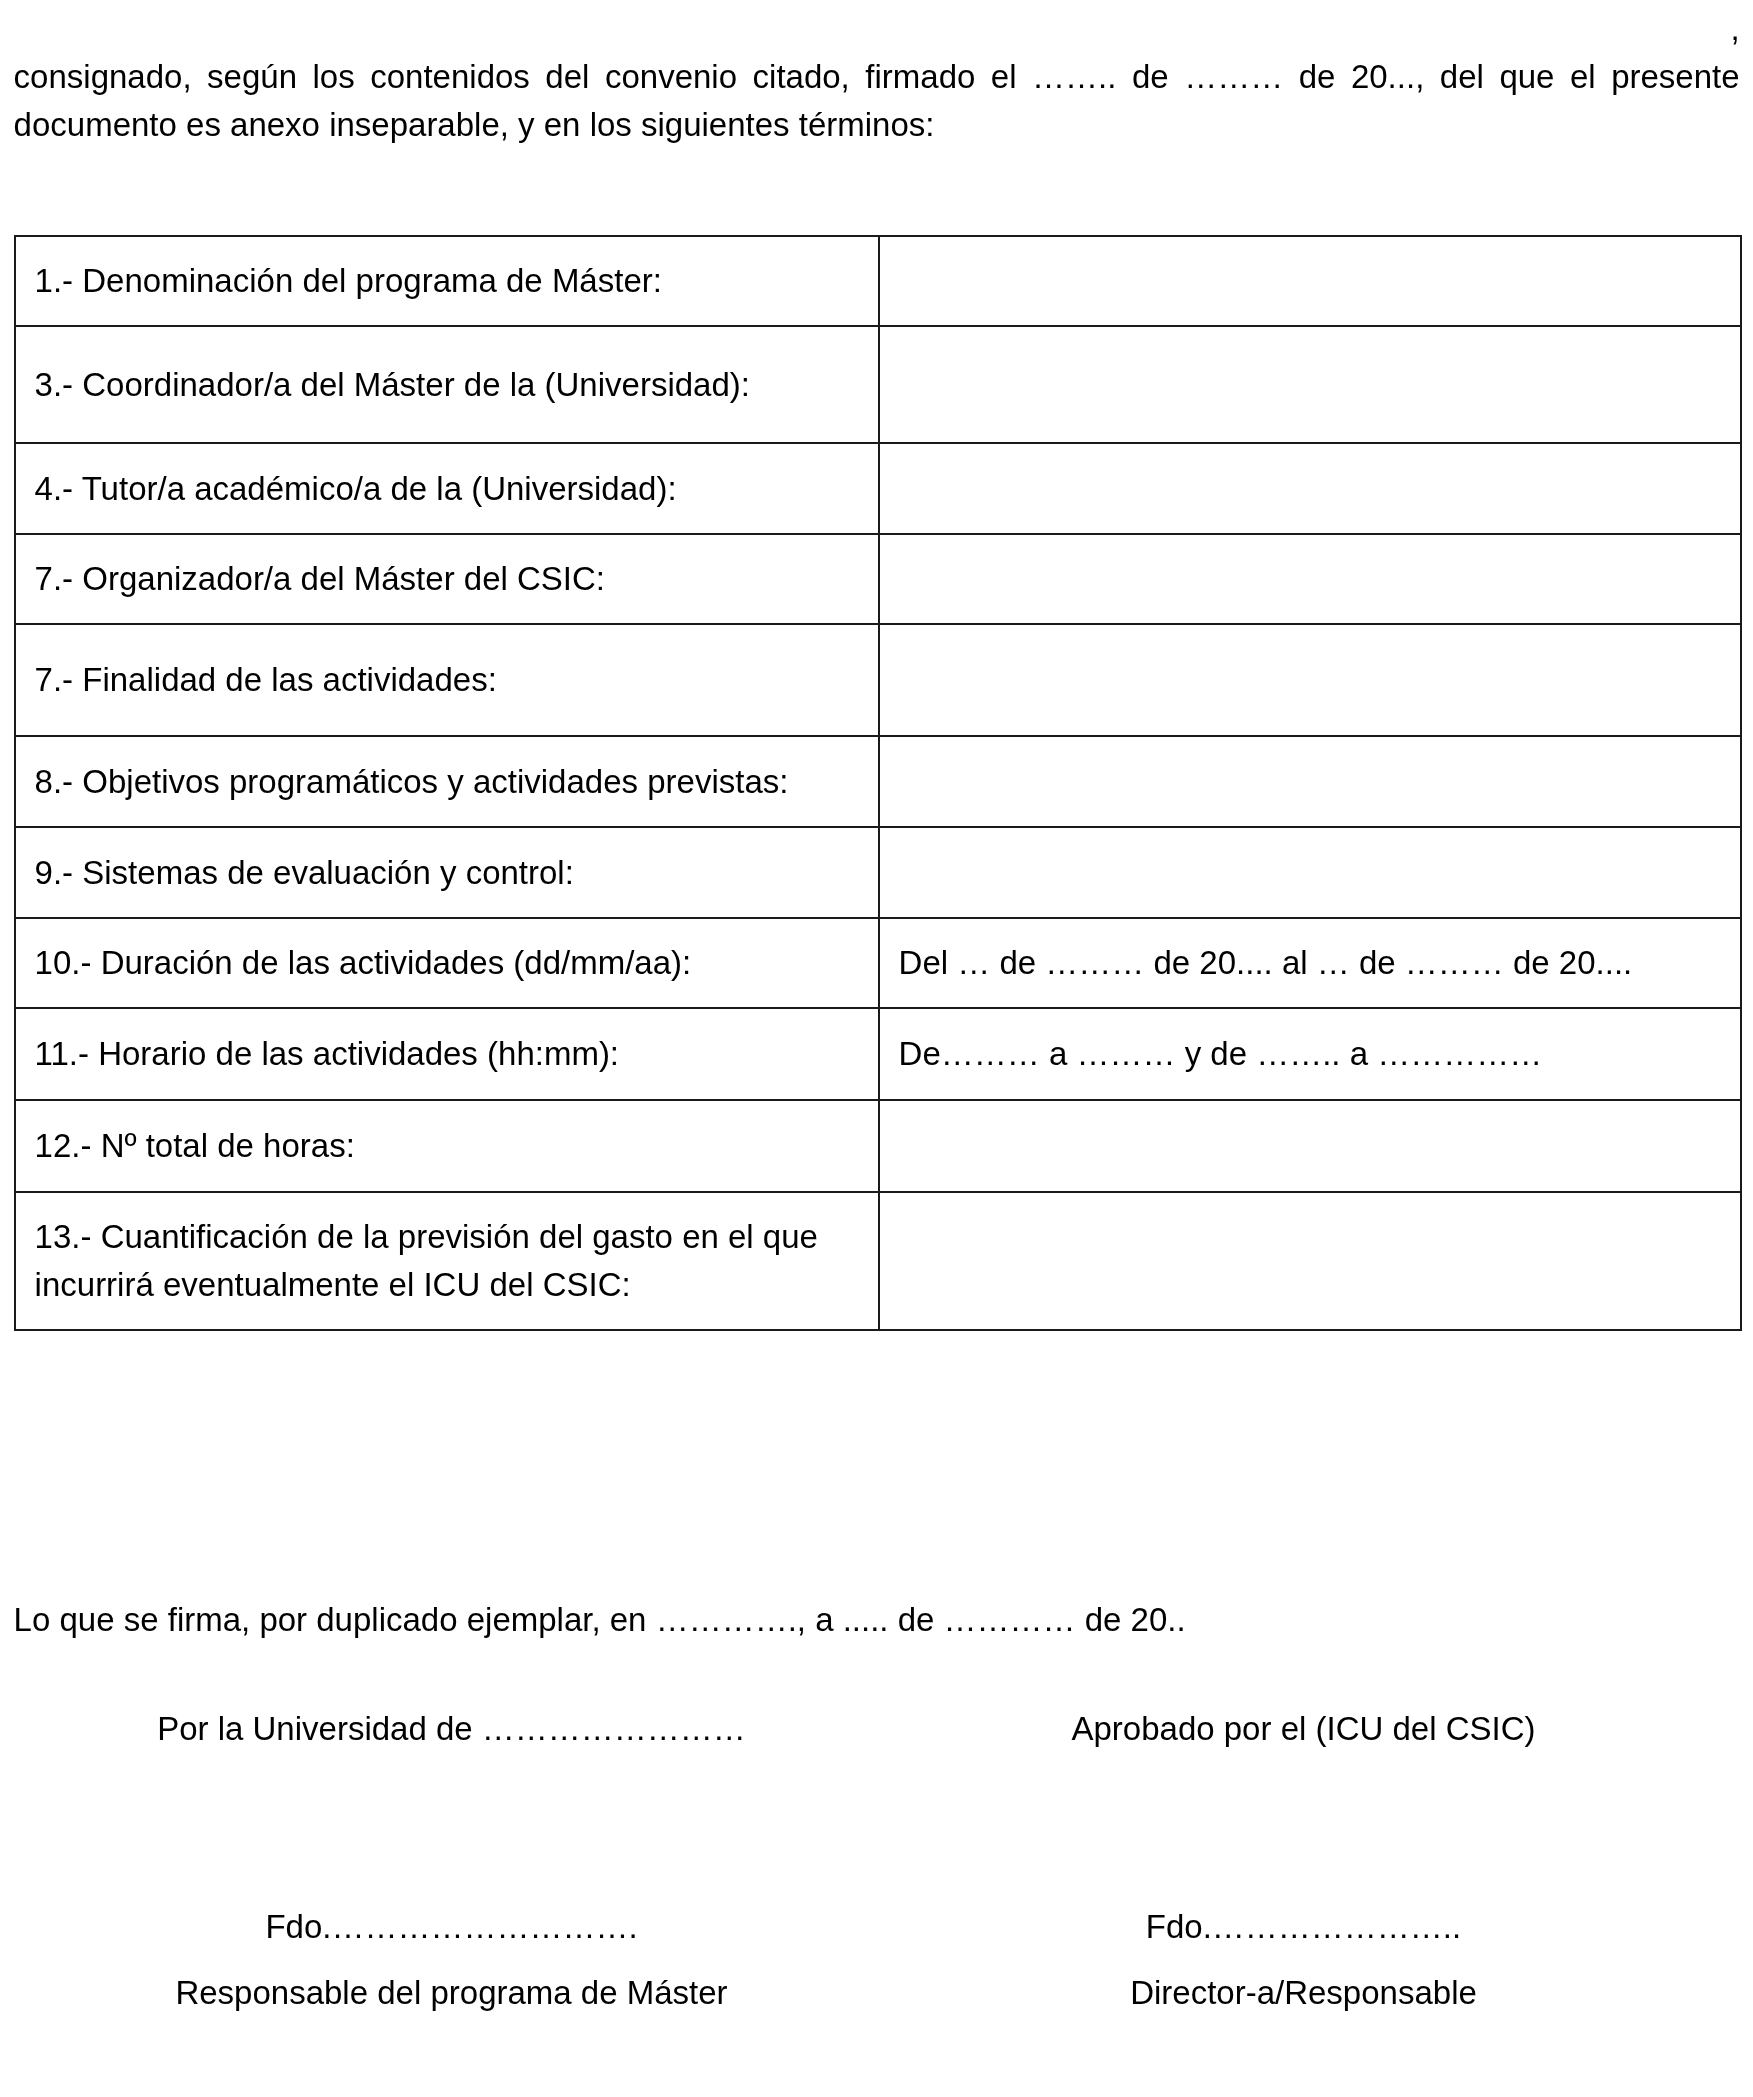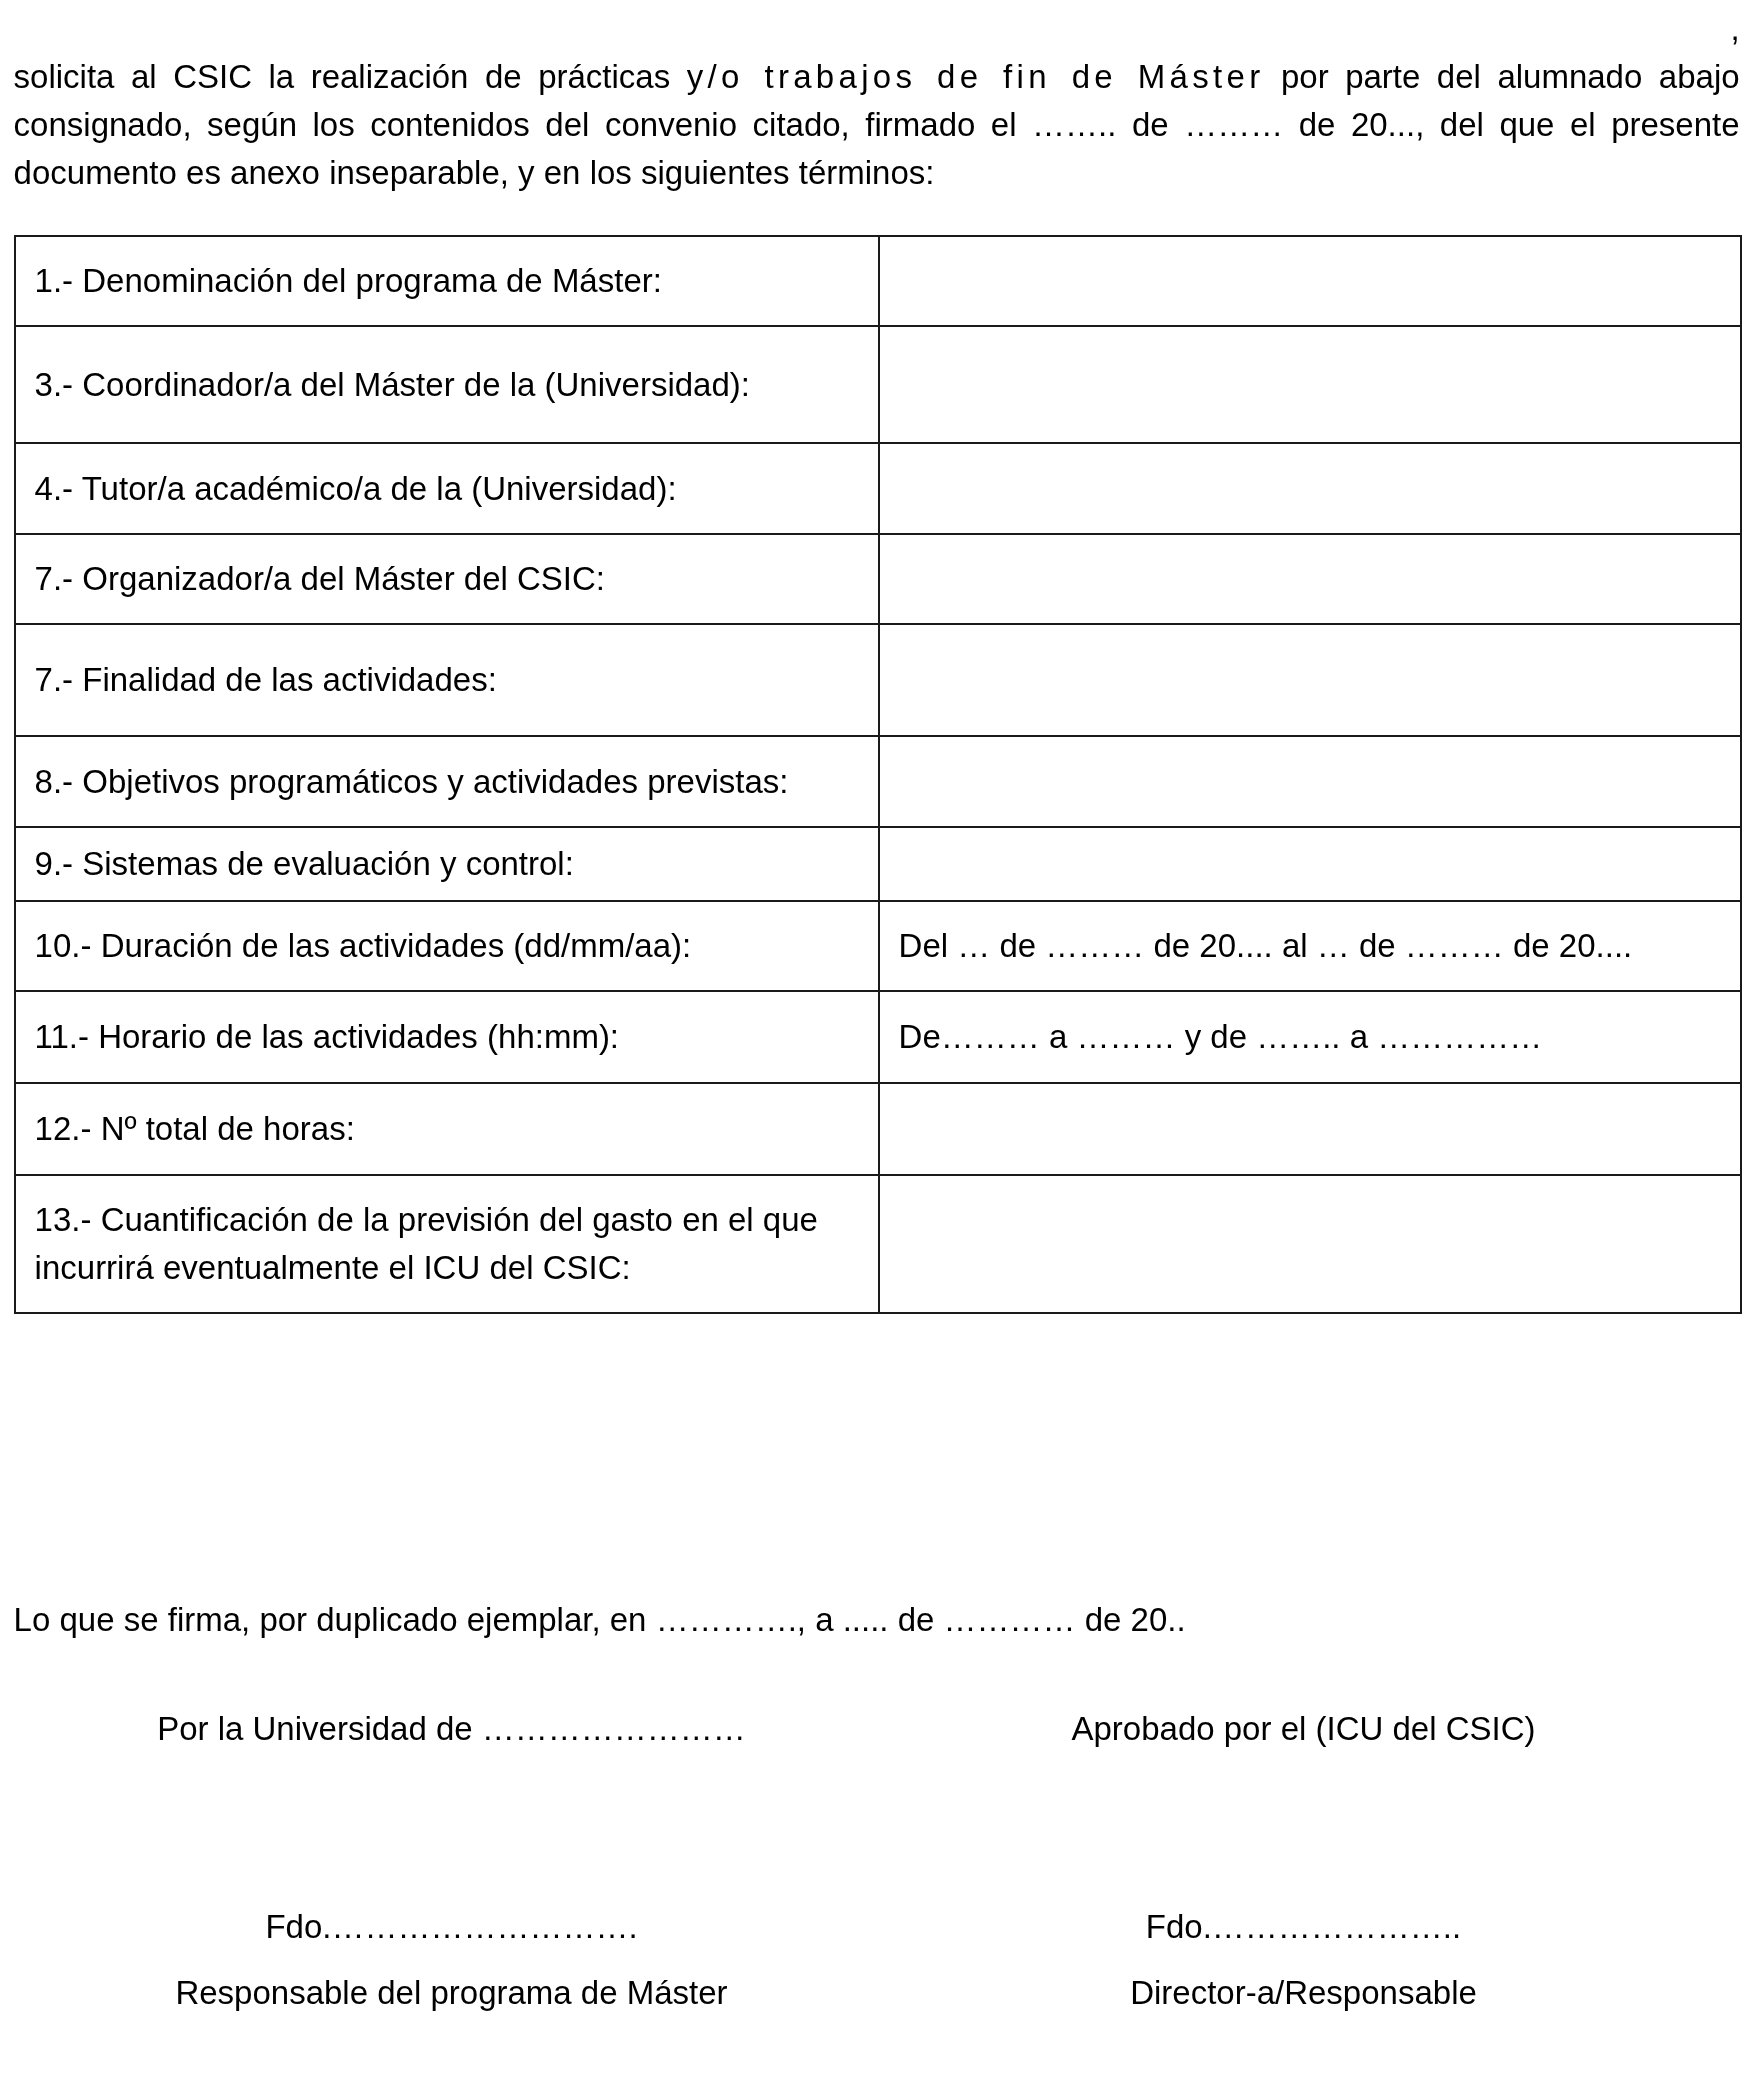--- a/index.html
+++ b/index.html
@@ -15,21 +15,20 @@
   .firma { position:absolute; left:13.6px; top:1601px; }
   .sig { position:absolute; text-align:center; }
 </style>
 </head>
 <body>
 
 <div class="intro">
   <div style="position:relative; height:48px;">
     <span style="position:absolute; right:0; top:0;">,</span>
   </div>
-  <div class="just"><span>solicita al CSIC la realización de prácticas </span><span class="spaced">y/o trabajos de fin de Máster</span><span> por parte del alumnado abajo</span></div>
   <div class="just">consignado, según los contenidos del convenio citado, firmado el …….. de ……… de 20..., del que el presente</div>
   <div>documento es anexo inseparable, y en los siguientes términos:</div>
 </div>
 
 <table class="form">
   <colgroup>
       <col class="c1">
       <col class="c2">
     </colgroup>
   <tbody id="form-body">
@@ -50,21 +49,21 @@
         <td></td>
       </tr>
       <tr style="height: 112px;">
         <td>7.- Finalidad de las actividades:</td>
         <td></td>
       </tr>
       <tr style="height: 91px;">
         <td>8.- Objetivos programáticos y actividades previstas:</td>
         <td></td>
       </tr>
-      <tr style="height: 74px;">
+      <tr style="height: 91px;">
         <td>9.- Sistemas de evaluación y control:</td>
         <td></td>
       </tr>
       <tr style="height: 90px;">
         <td>10.- Duración de las actividades (dd/mm/aa):</td>
         <td>Del … de ……… de 20.... al … de ……… de 20....</td>
       </tr>
       <tr style="height: 92px;">
         <td>11.- Horario de las actividades (hh:mm):</td>
         <td>De……… a ……… y de …….. a ……………</td>

